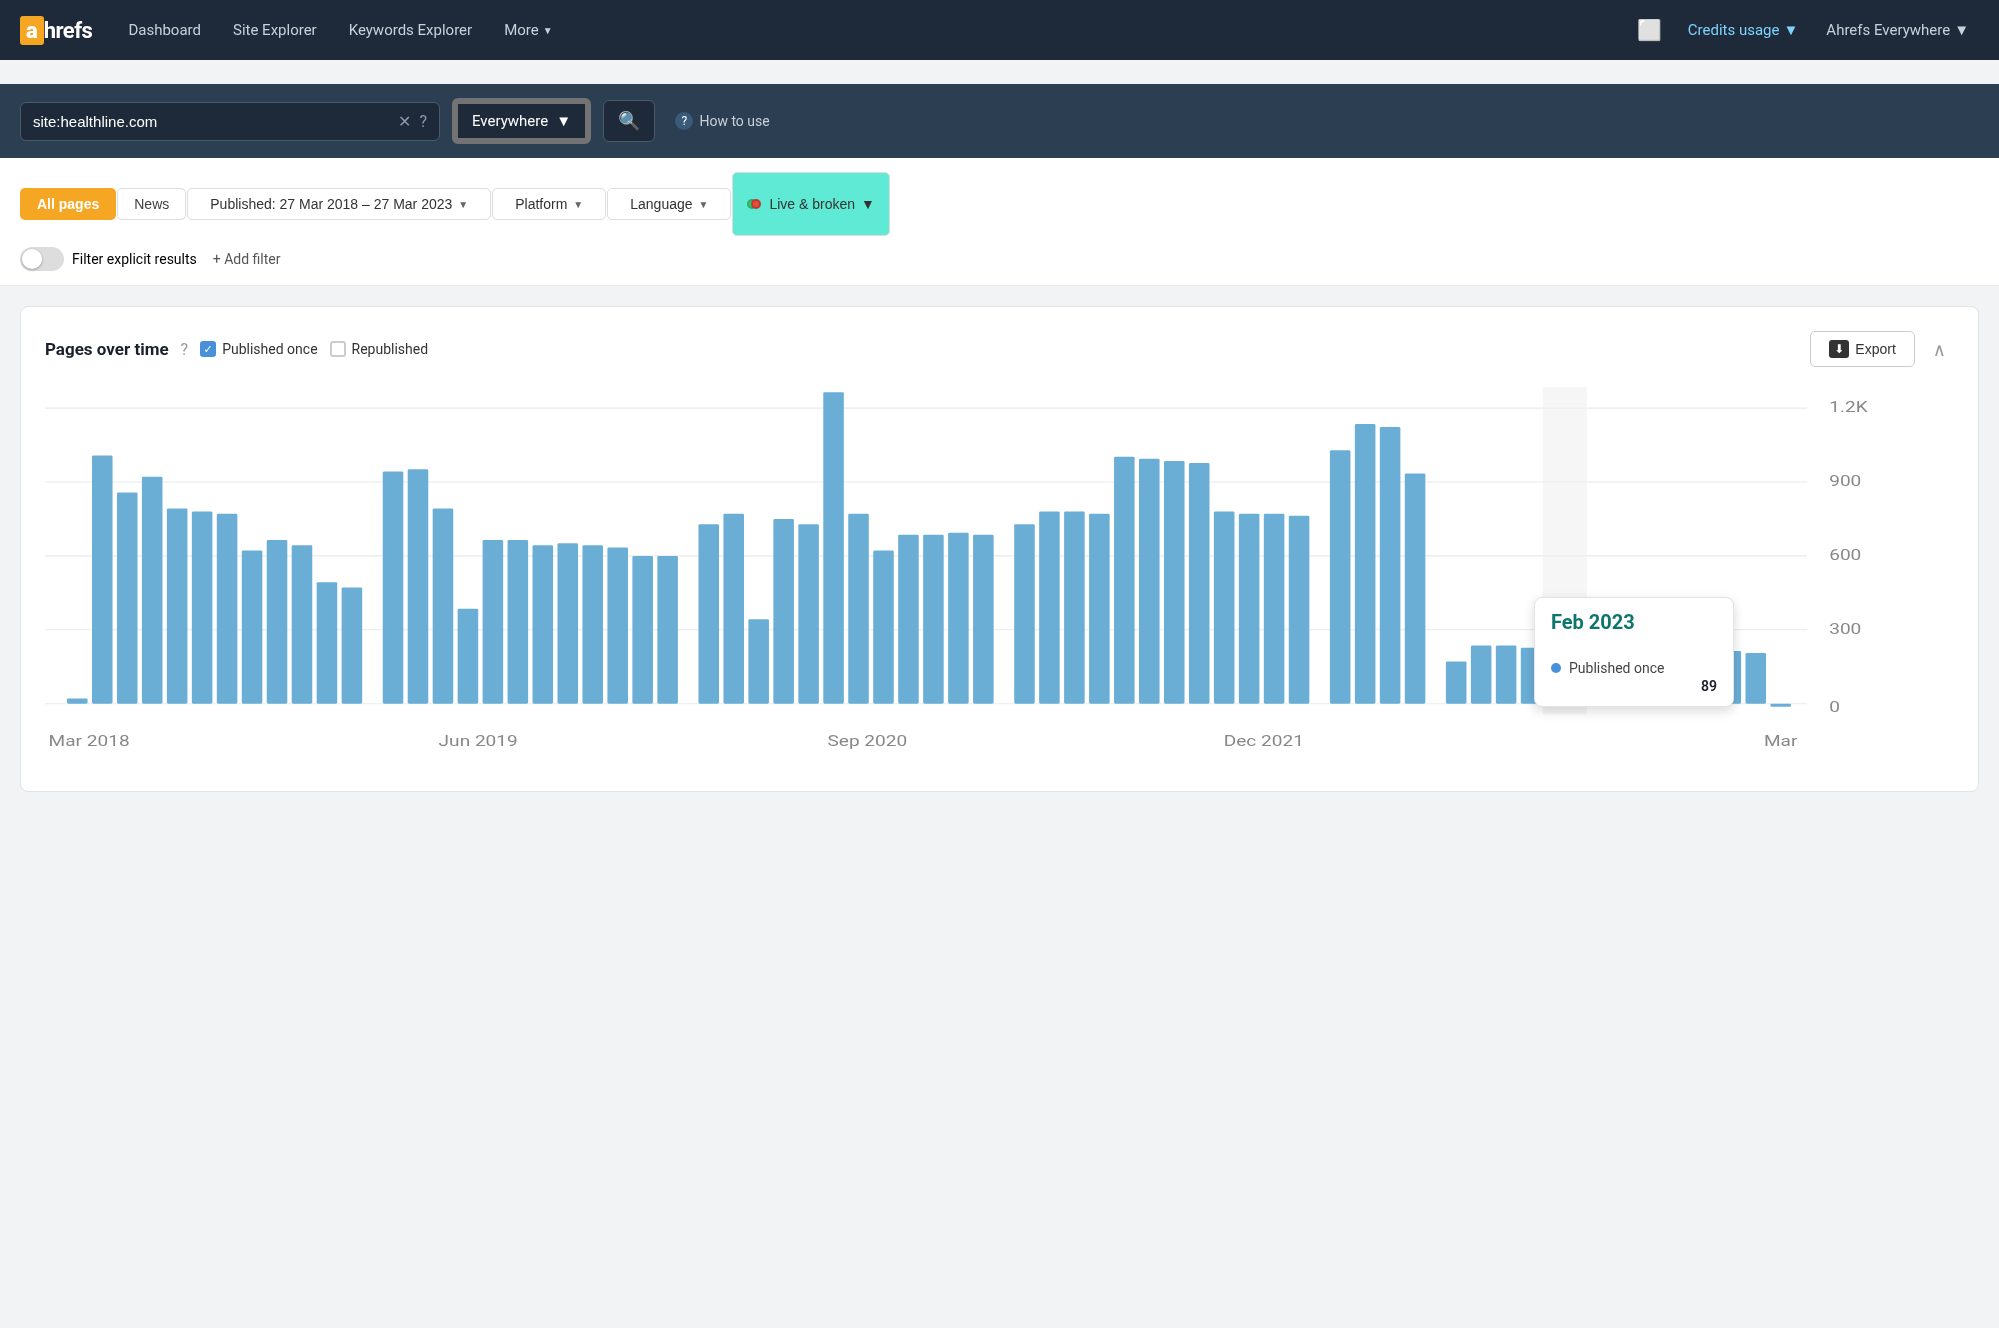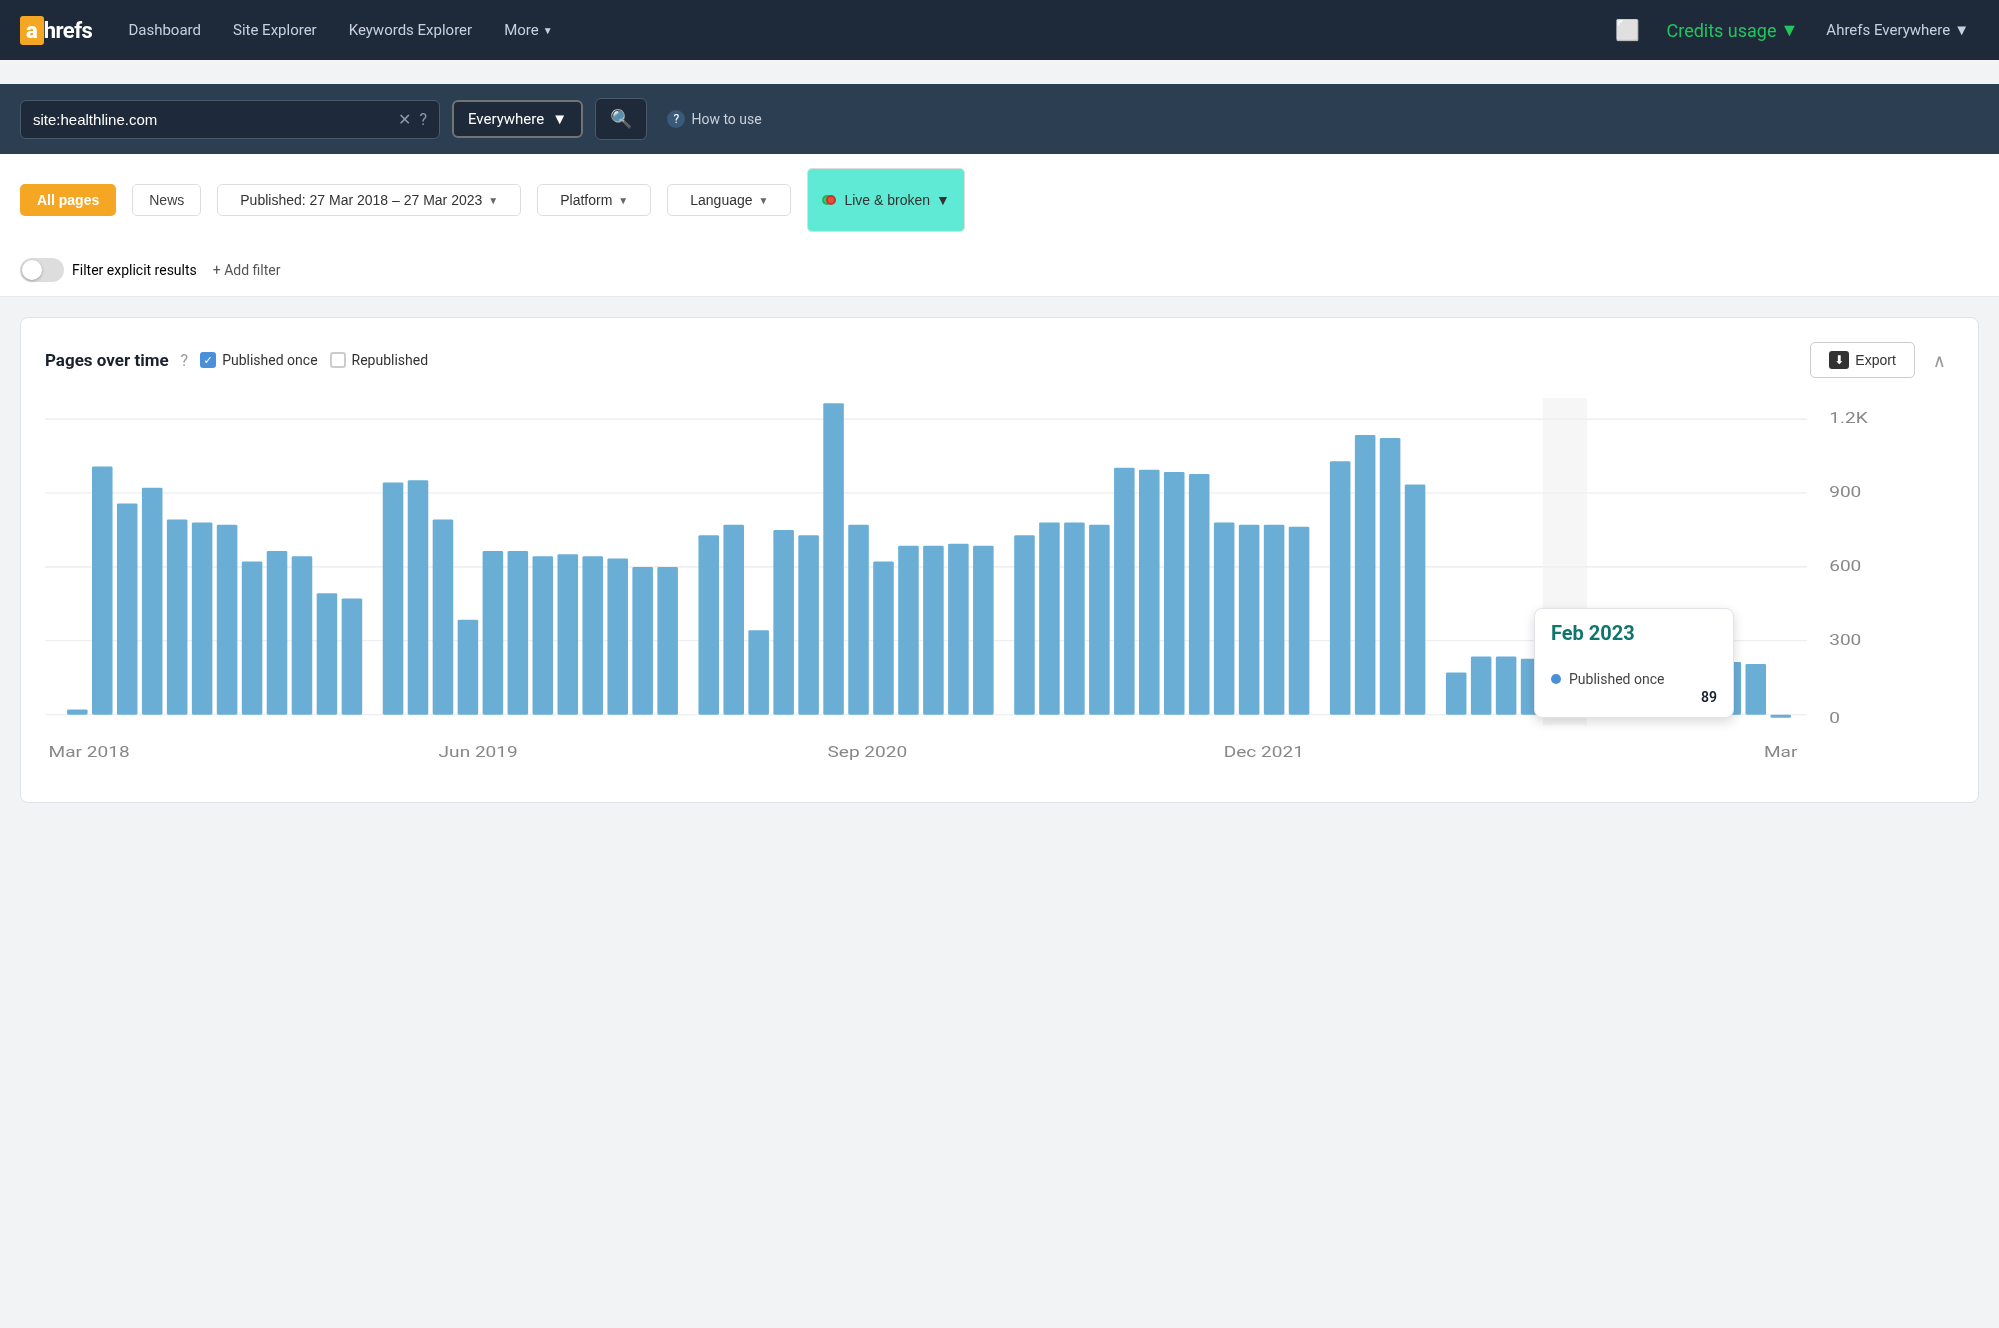--- a/index.html
+++ b/index.html
@@ -52,28 +52,28 @@
       align-items: center;
       gap: 8px;
     }
     .monitor-icon {
       color: #c8d0db;
       font-size: 20px;
       cursor: pointer;
       padding: 4px 8px;
     }
     .credits-btn {
-      color: #22c55e;
+      color: #7dd3fc;
       display: flex;
       align-items: center;
       gap: 4px;
       cursor: pointer;
       padding: 6px 10px;
       border-radius: 4px;
-      font-size: 18px;
+      font-size: 15px;
     }
     .enterprise-btn {
       color: #c8d0db;
       display: flex;
       align-items: center;
       gap: 4px;
       cursor: pointer;
       padding: 6px 10px;
       border-radius: 4px;
       font-size: 15px;
@@ -108,21 +108,21 @@
       flex: 1;
       width: 280px;
     }
     .search-input::placeholder { color: #8a9ab0; }
     .search-clear { color: #8a9ab0; cursor: pointer; font-size: 16px; }
     .search-help { color: #8a9ab0; cursor: pointer; font-size: 16px; }
     .location-selector {
       display: flex;
       align-items: center;
       background: #1e2a3a;
-      border: 2px solid #737373;
+      border: 6px solid #737373;
       border-radius: 6px;
       padding: 8px 14px;
       gap: 8px;
       color: white;
       cursor: pointer;
       font-size: 15px;
     }
     .search-btn {
       background: #1e2a3a;
       border: 1px solid #4a5a6a;
@@ -141,21 +141,21 @@
       font-size: 14px;
       margin-left: 8px;
     }
 
     
     .filter-bar {
       background: white;
       padding: 14px 20px;
       display: flex;
       align-items: center;
-      gap: 16px;
+      gap: 1px;
       border-bottom: 1px solid #e5e8ec;
       flex-wrap: wrap;
     }
     .tab-btn {
       padding: 7px 16px;
       border-radius: 5px;
       cursor: pointer;
       font-size: 14px;
       border: 1px solid transparent;
     }

